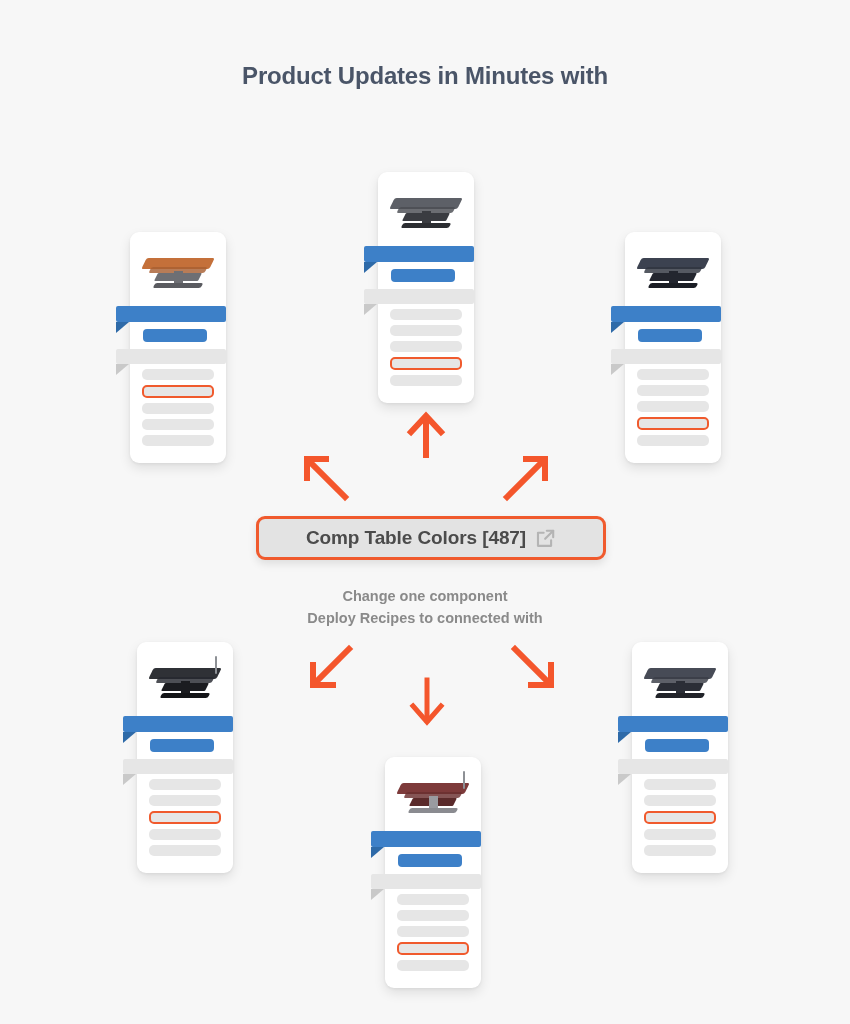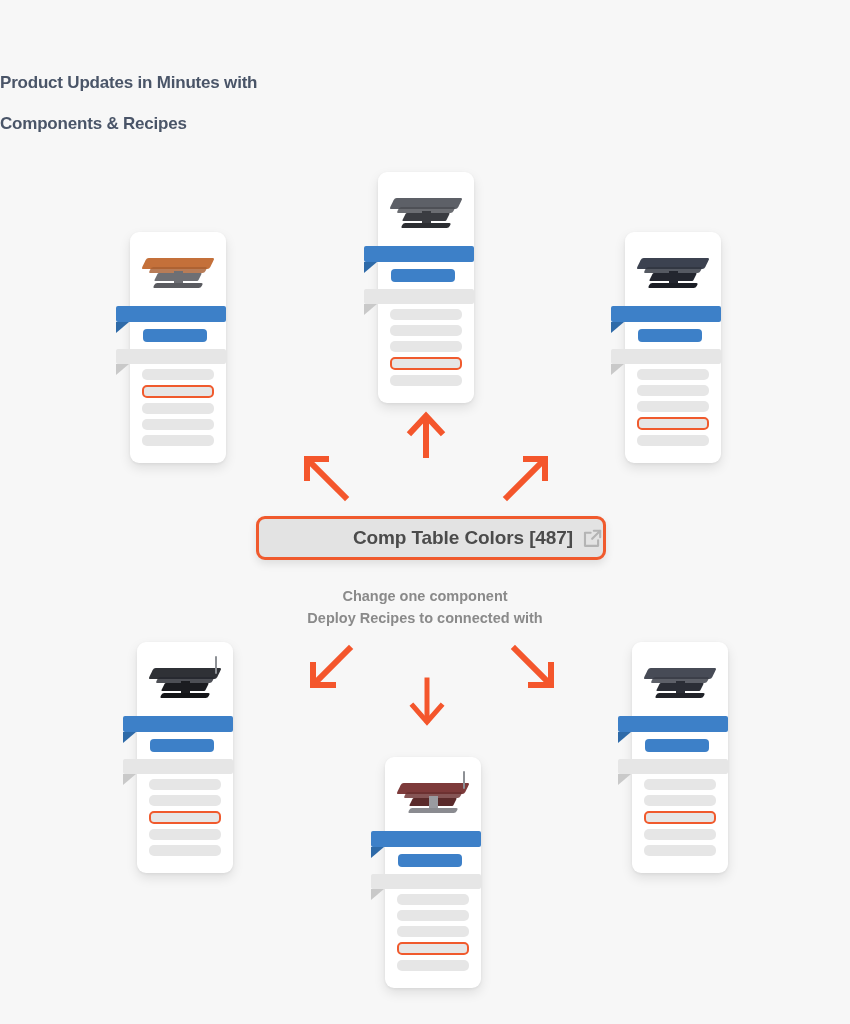--- a/index.html
+++ b/index.html
@@ -16,25 +16,25 @@
     position: relative;
     width: 850px;
     height: 1024px;
     background: #f7f7f7;
   }
 
   
   .heading {
     position: absolute;
     left: 0;
-    top: 62px;
+    top: 55px;
     width: 850px;
-    text-align: left;
+    text-align: center;
     color: #4a5568;
-    font-size: 17px;
+    font-size: 24px;
     font-weight: bold;
     letter-spacing: -0.2px;
     line-height: 41px;
   }
   .heading-line { display: block; }
 
   
   .card {
     position: absolute;
     width: 96px;
@@ -165,21 +165,21 @@
     position: absolute;
     left: 256px;
     top: 516px;
     width: 350px;
     height: 44px;
     background: #e3e3e3;
     border: 3px solid #f05a2d;
     border-radius: 9px;
     display: flex;
     align-items: center;
-    justify-content: flex-end;
+    justify-content: center;
     gap: 9px;
     box-shadow: 0 4px 9px rgba(0,0,0,0.10);
     cursor: pointer;
   }
   .comp-button-label {
     color: #4b4b4b;
     font-size: 19px;
     font-weight: bold;
     letter-spacing: -0.1px;
   }
@@ -202,21 +202,20 @@
   
   .arrow { position: absolute; }
 </style>
 </head>
 <body>
 
 <div id="canvas">
 
   <div class="heading">
     <span class="heading-line">Product Updates in Minutes with</span>
-    <span class="heading-line">Components &amp; Recipes</span>
   </div>
 
   <div class="card" style="left:130px; top:232px;">
     <div class="thumb">
       <div class="tbl-top" style="background:#c4703a"></div>
       <div class="tbl-top2" style="background:#a85f32"></div>
       <div class="tbl-base" style="background:#6e6f74"></div>
       <div class="tbl-col" style="background:#6e6f74"></div>
       <div class="tbl-foot" style="background:#5a5b60"></div>
 

